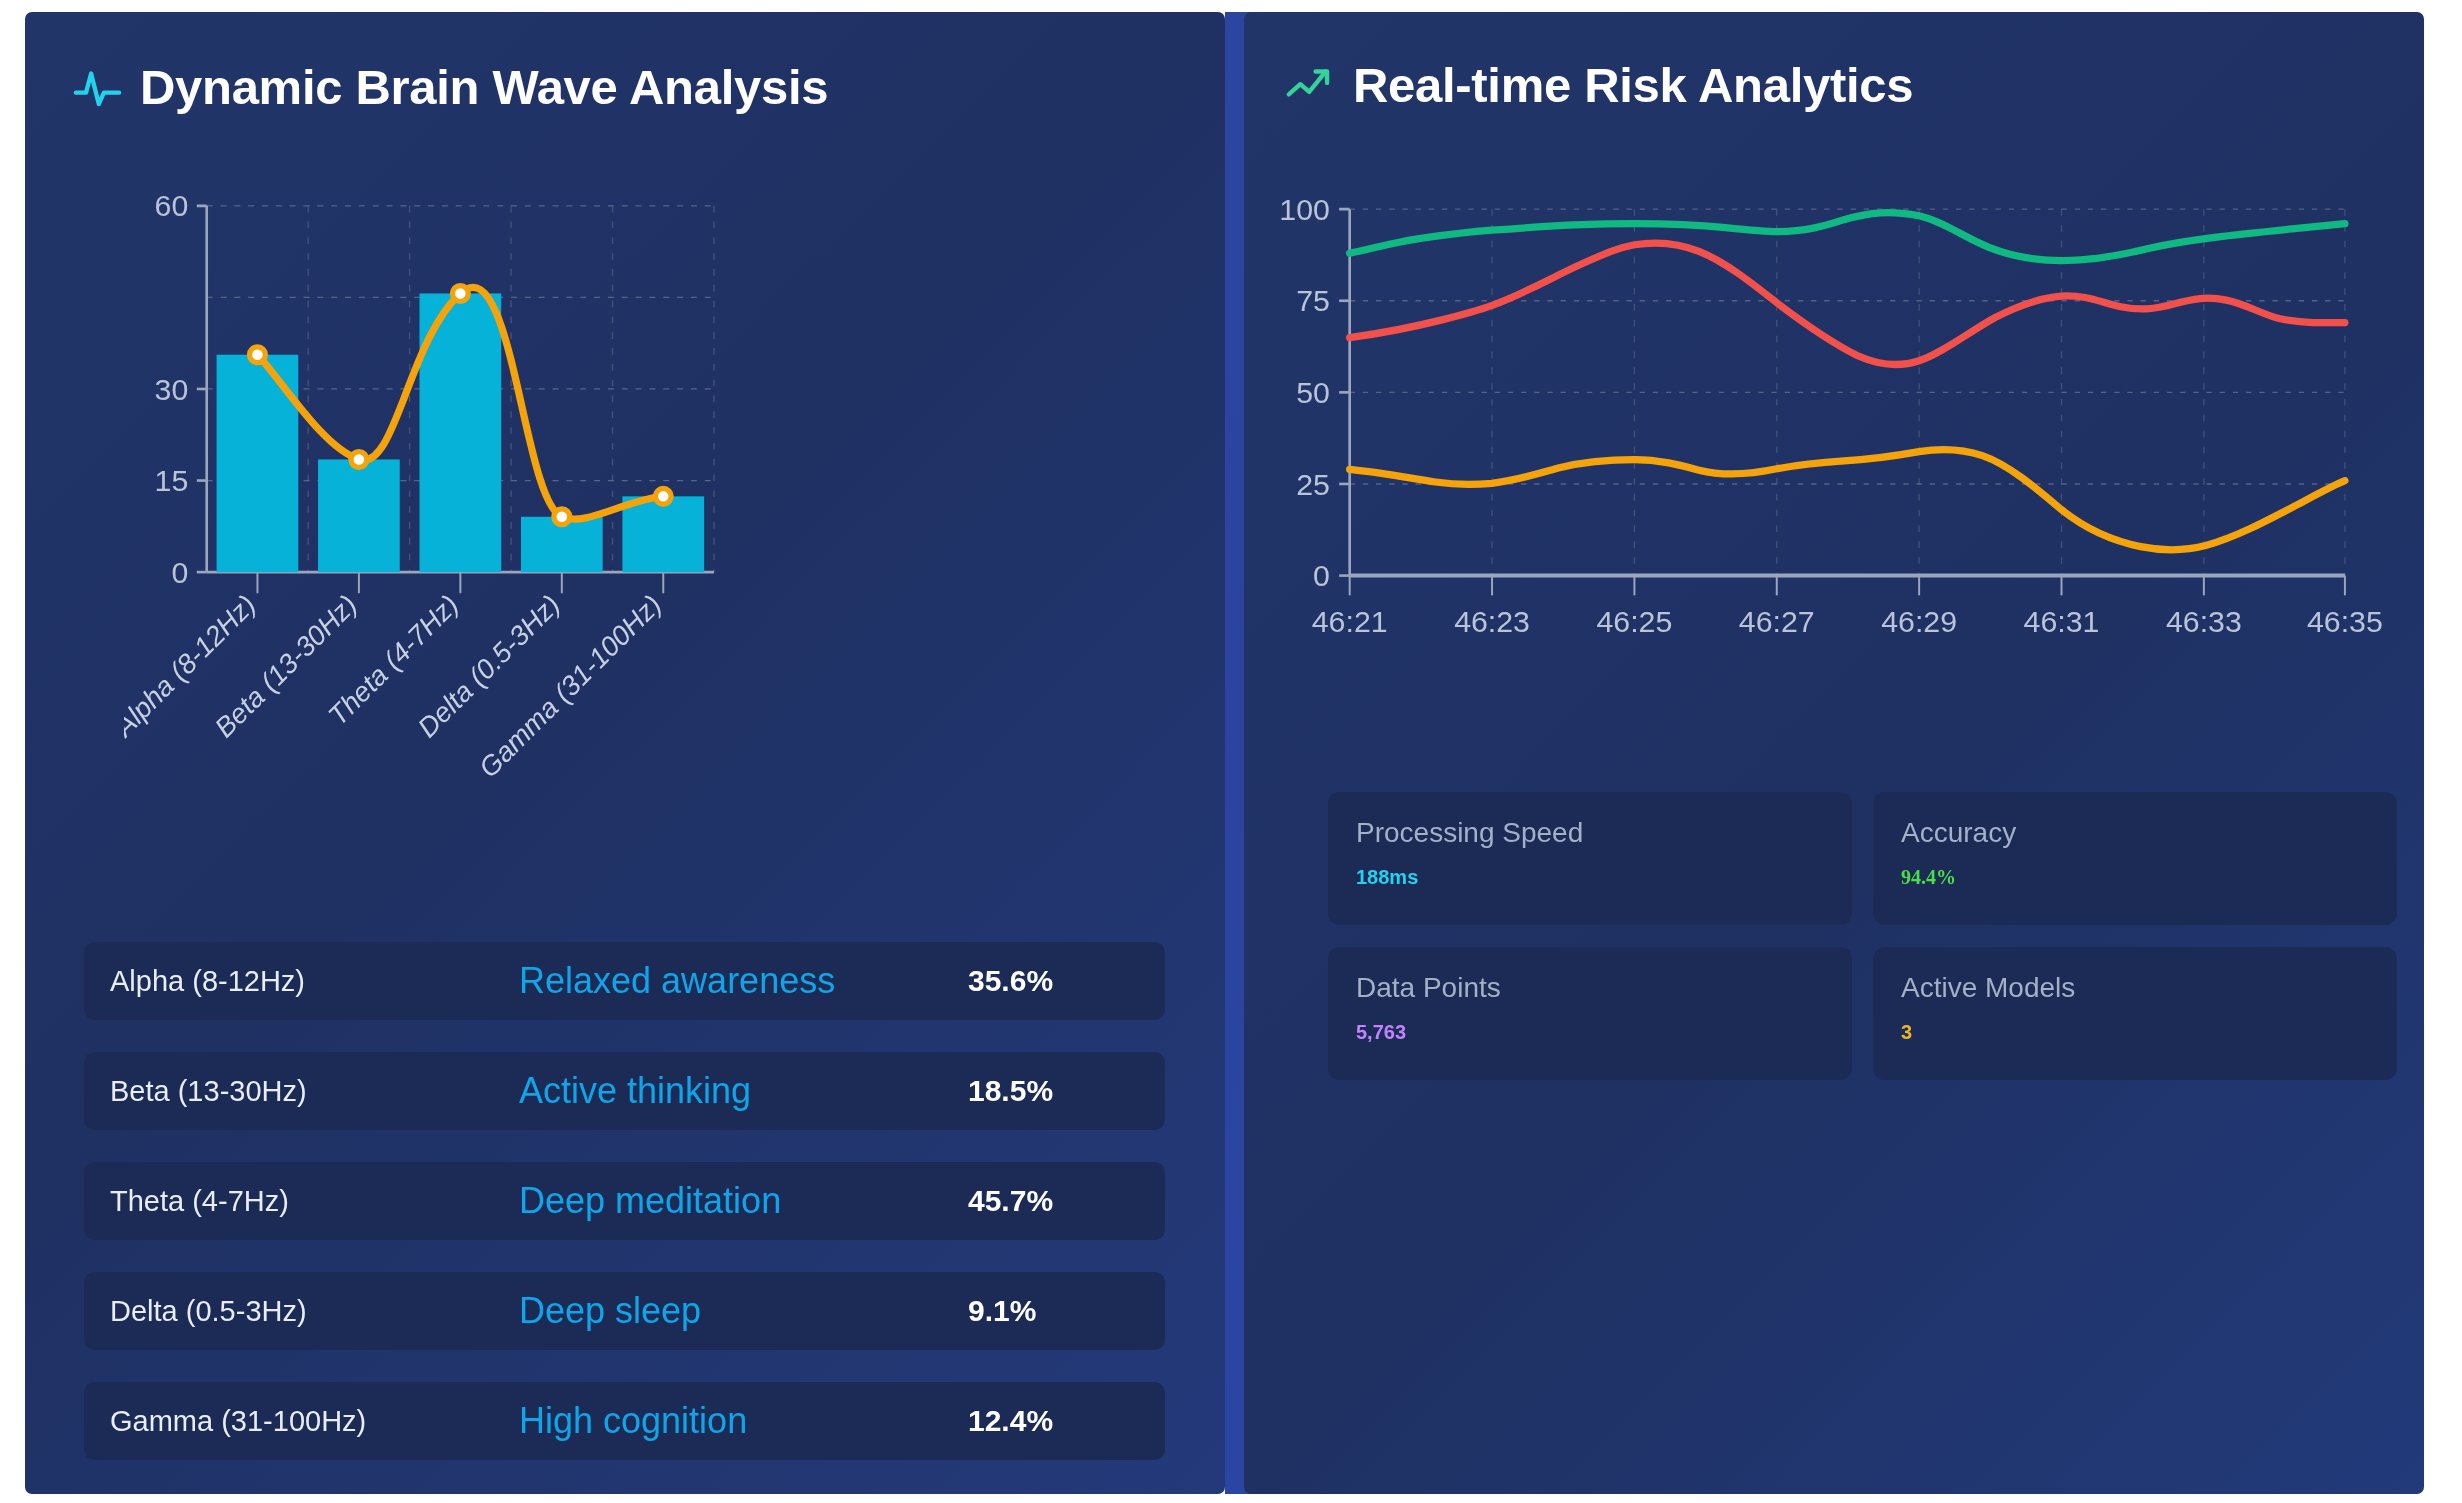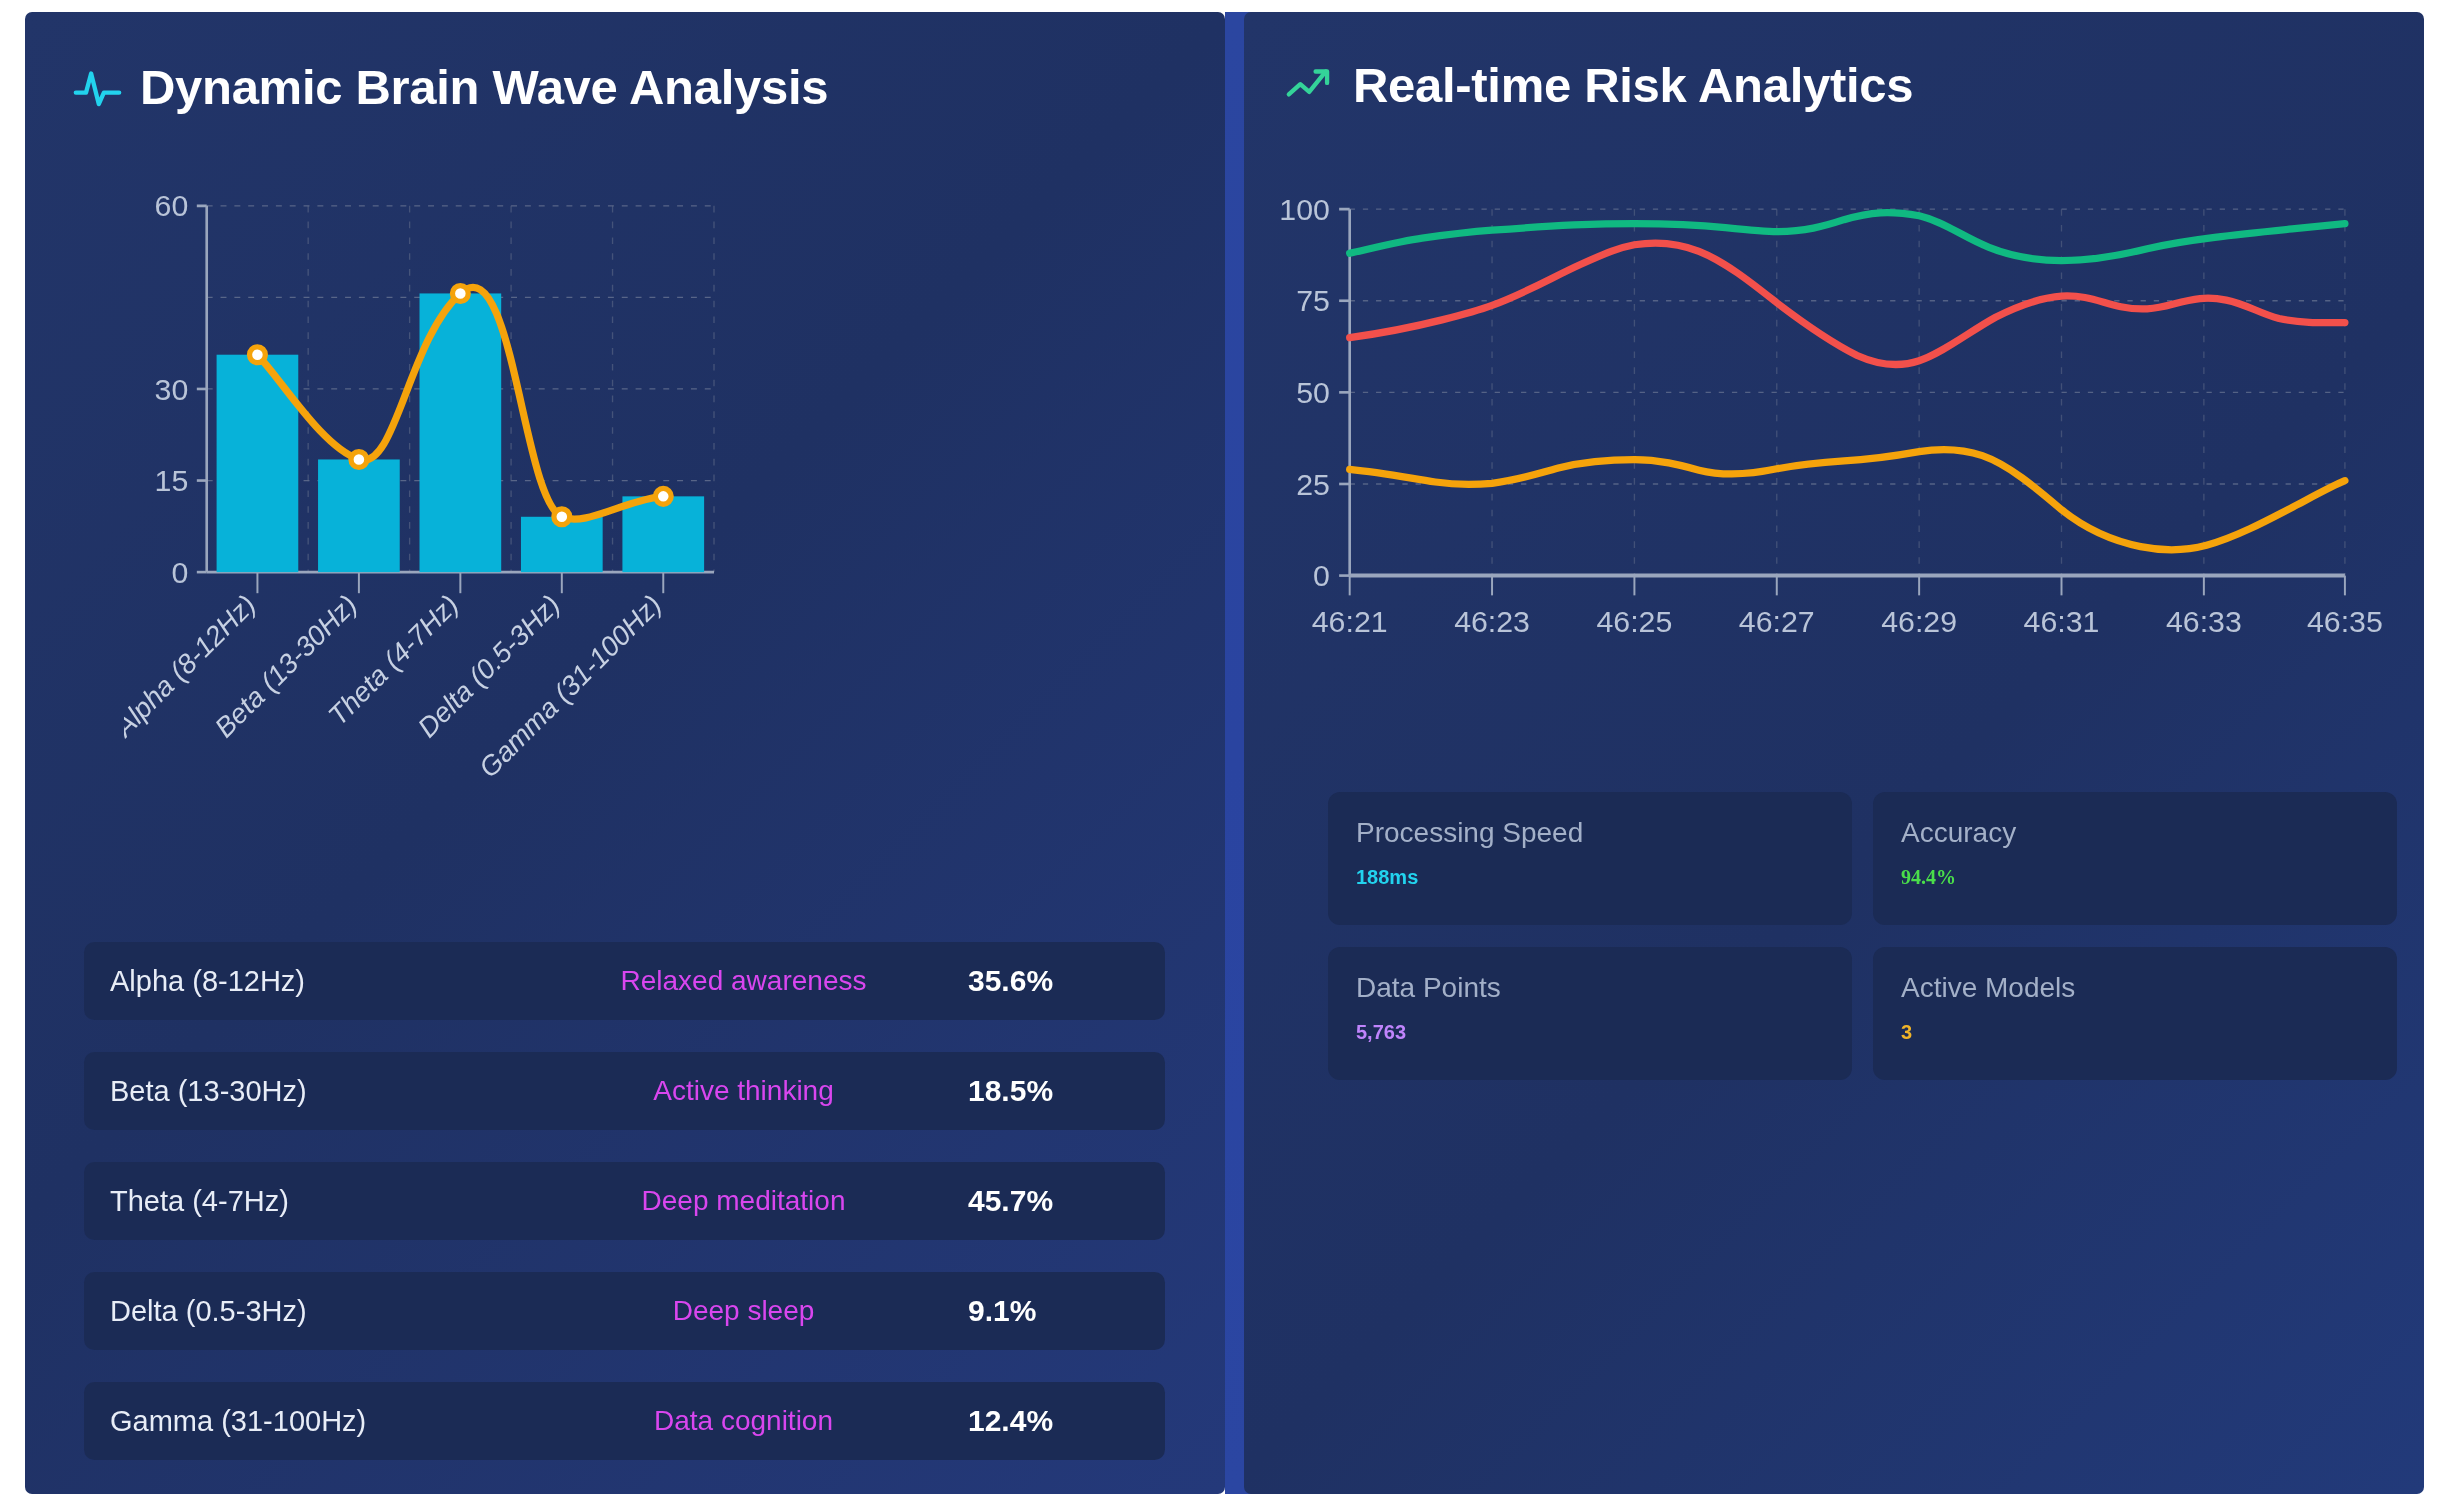--- a/index.html
+++ b/index.html
@@ -66,21 +66,21 @@
   .wave-row {
     display: flex; align-items: center;
     height: 78px;
     background: #1b2b55;
     border-radius: 10.5px;
     margin-bottom: 32px;
     padding: 0 26px;
     box-sizing: border-box;
   }
   .wave-name  { flex: 0 0 409px; color:#e8edf7; font-size:29px; }
-  .wave-desc  { flex: 1 1 auto; color:#d946ef; font-size:28px; text-align:center; }
+  .wave-desc  { flex: 1 1 auto; color:#0ea5e9; font-size:36px; text-align:left; }
   .wave-val   { flex: 0 0 171px; color:#ffffff; font-size:30px; font-weight:700; text-align:left; }
 
   
   .linechart-wrap {
     position: absolute; left: 20px; top: 185px;
     width: 1160px; height: 541px;
   }
   .linechart-wrap svg { display:block; }
 
   
@@ -214,21 +214,21 @@
         <span class="wave-desc">Deep meditation</span>
         <span class="wave-val">45.7%</span>
       </div>
       <div class="wave-row">
         <span class="wave-name">Delta (0.5-3Hz)</span>
         <span class="wave-desc">Deep sleep</span>
         <span class="wave-val">9.1%</span>
       </div>
       <div class="wave-row">
         <span class="wave-name">Gamma (31-100Hz)</span>
-        <span class="wave-desc">Data cognition</span>
+        <span class="wave-desc">High cognition</span>
         <span class="wave-val">12.4%</span>
       </div>
     </div>
   </div>
 
   <div class="divider"></div>
 
   <div class="panel panel-right">
 
     <div class="panel-head head-right">

